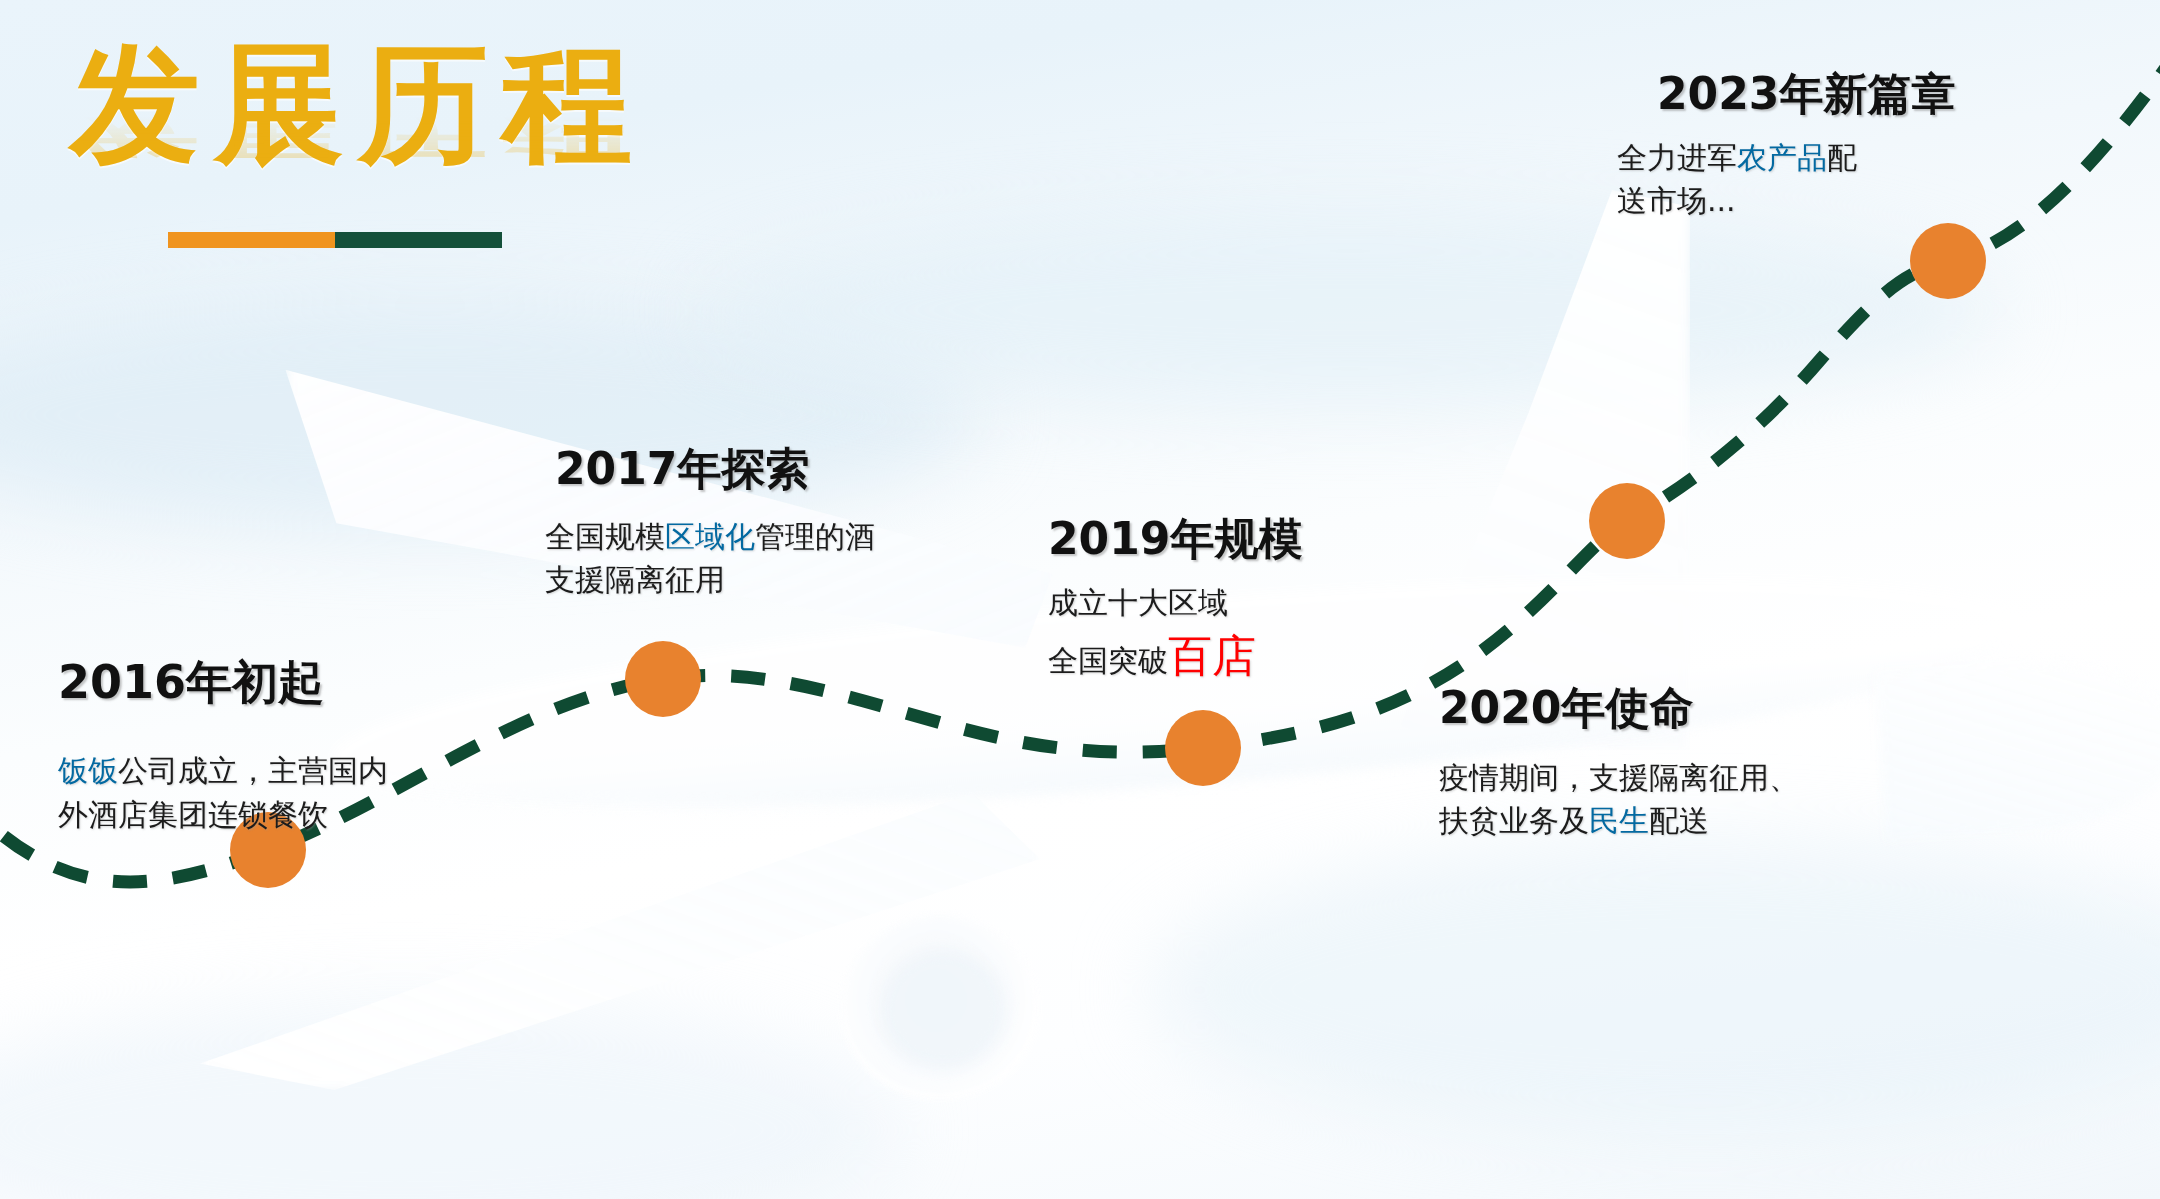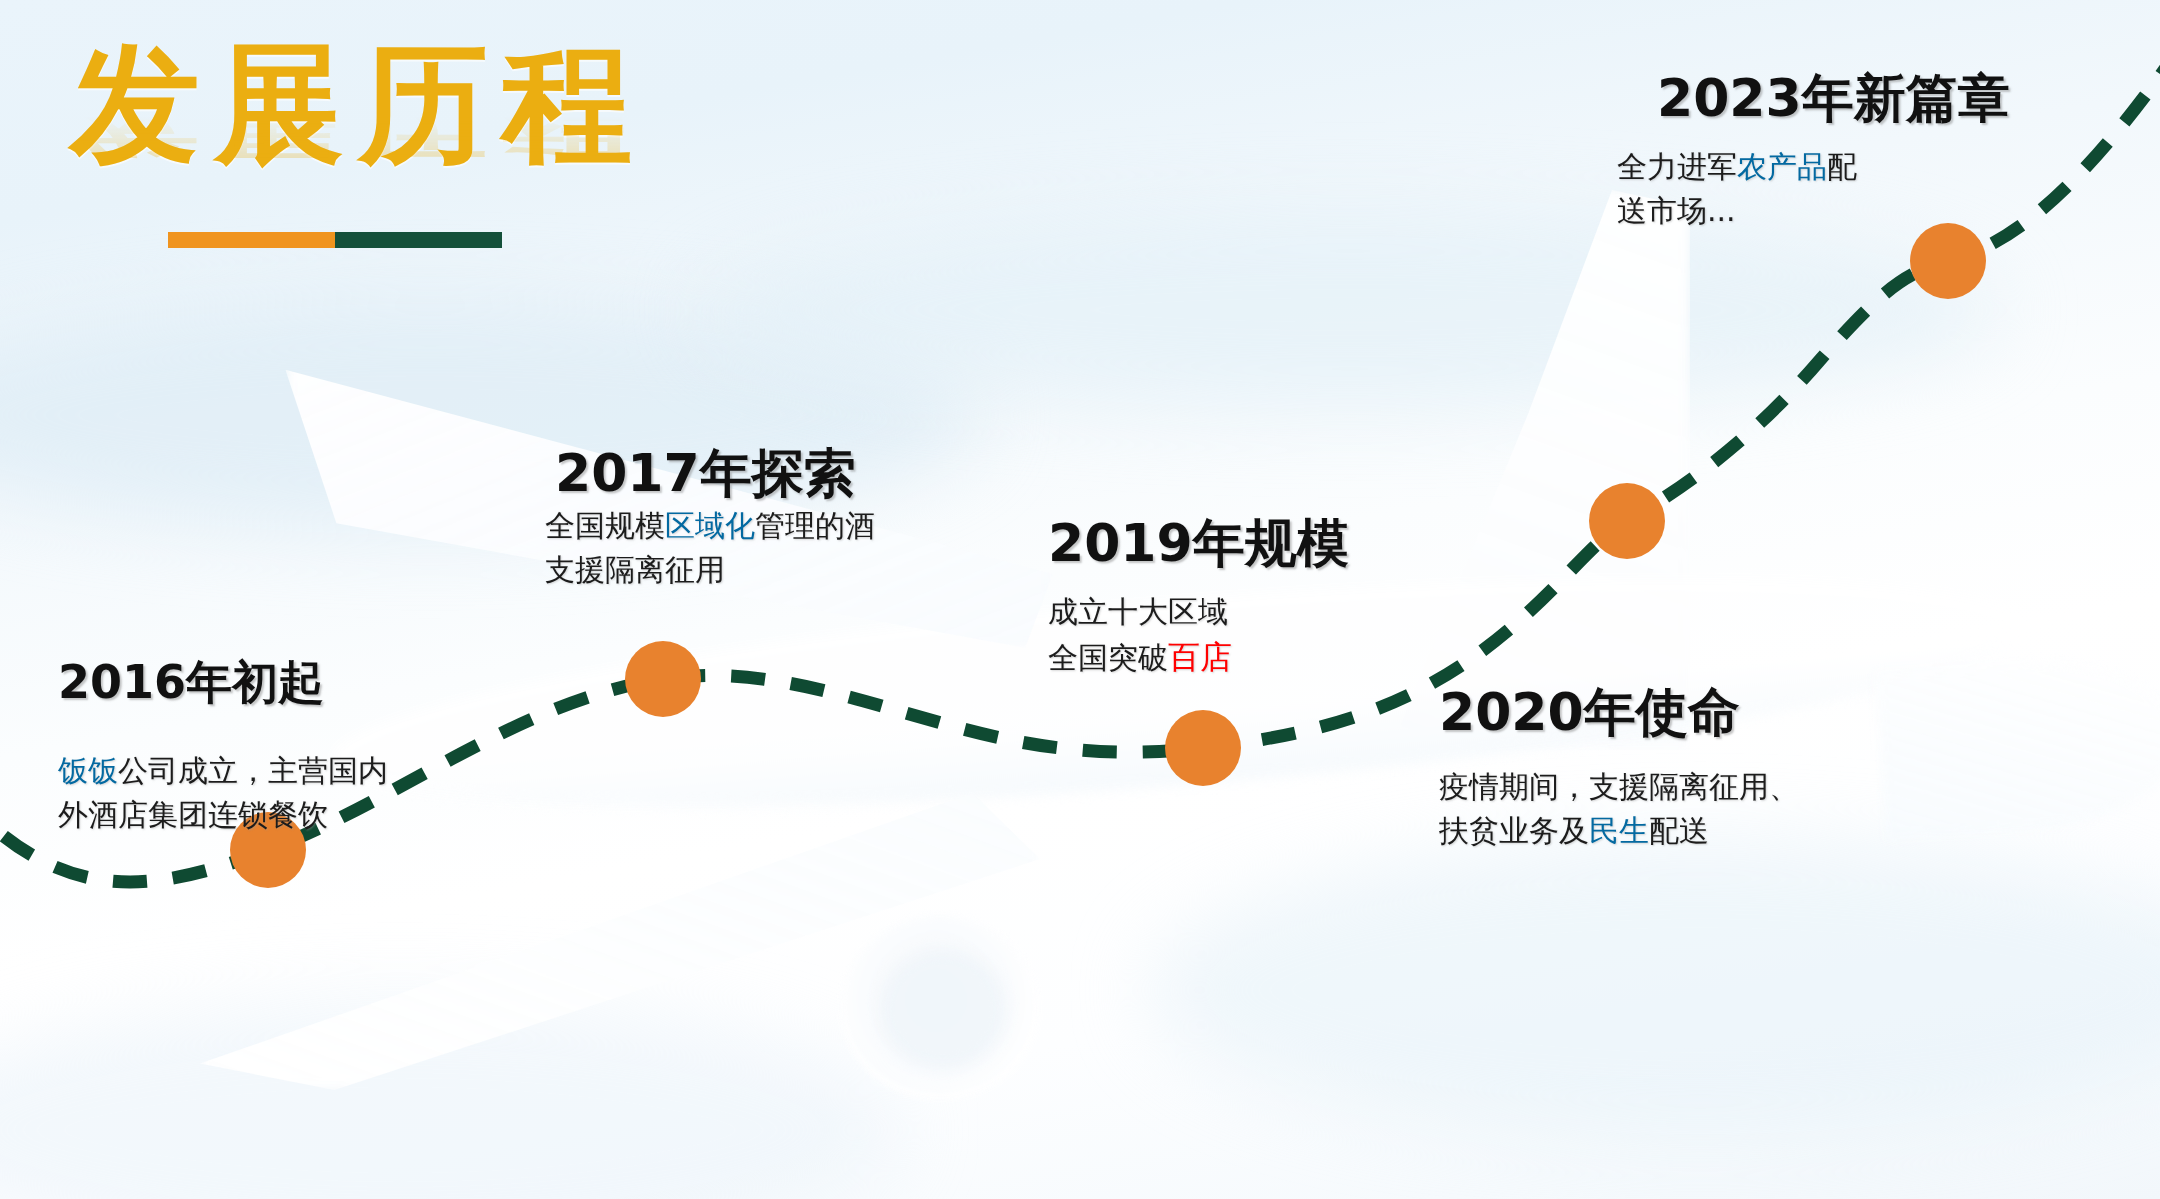--- a/index.html
+++ b/index.html
@@ -43,40 +43,40 @@
   #title-underline{position:absolute;left:168px;top:232px;width:334px;height:16px;display:flex;}
   #underline-left{flex:1;background:#F0941F;}
   #underline-right{flex:1;background:#14503A;}
 
   
   #timeline-svg{position:absolute;left:0;top:0;width:2160px;height:1199px;}
 
   
   .milestone{position:absolute;}
   .ms-year{
-    font-size:52px;font-weight:bold;color:#111111;
+    font-size:44px;font-weight:bold;color:#111111;
     font-family:"DejaVu Sans","Liberation Sans",sans-serif;
     white-space:nowrap;line-height:1.18;
     text-shadow:2px 2px 2px rgba(120,120,120,.42);
   }
   .ms-body{
     font-size:30px;color:#1c1c1c;line-height:1.45;
     font-family:"DejaVu Sans","Liberation Sans",sans-serif;
     white-space:nowrap;
     text-shadow:1px 1px 2px rgba(150,150,150,.40);
     margin-top:40px;
   }
   .ms-body .hl{color:#0369a1;}
-  .ms-body .hl-big{color:#FF0000;font-size:32px;}
+  .ms-body .hl-big{color:#FF0000;font-size:44px;}
 
   #ms-2016{left:58px;top:655px;}
   #ms-2016 .ms-year{font-size:46px;}
   #ms-2017{left:545px;top:443px;}
   #ms-2017 .ms-year{margin-left:10px;}
-  #ms-2017 .ms-body{margin-top:0;}
+  #ms-2017 .ms-body{margin-top:20px;}
   #ms-2019{left:1048px;top:513px;}
   #ms-2019 .ms-body{margin-top:16px;}
   #ms-2020{left:1439px;top:682px;}
   #ms-2020 .ms-body{margin-top:22px;}
   #ms-2023{left:1617px;top:68px;}
   #ms-2023 .ms-year{margin-left:40px;}
   #ms-2023 .ms-body{margin-top:16px;}
 </style>
 </head>
 <body>

